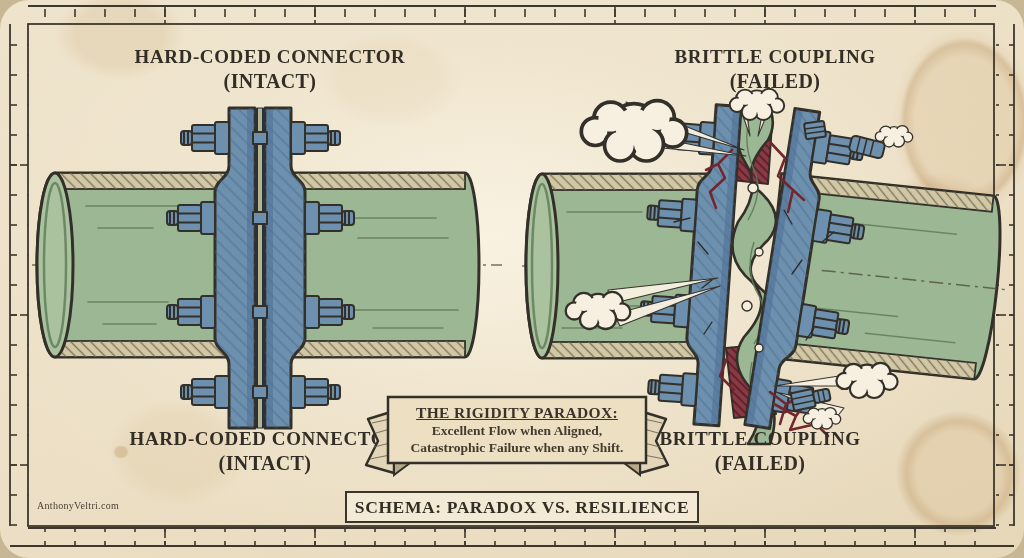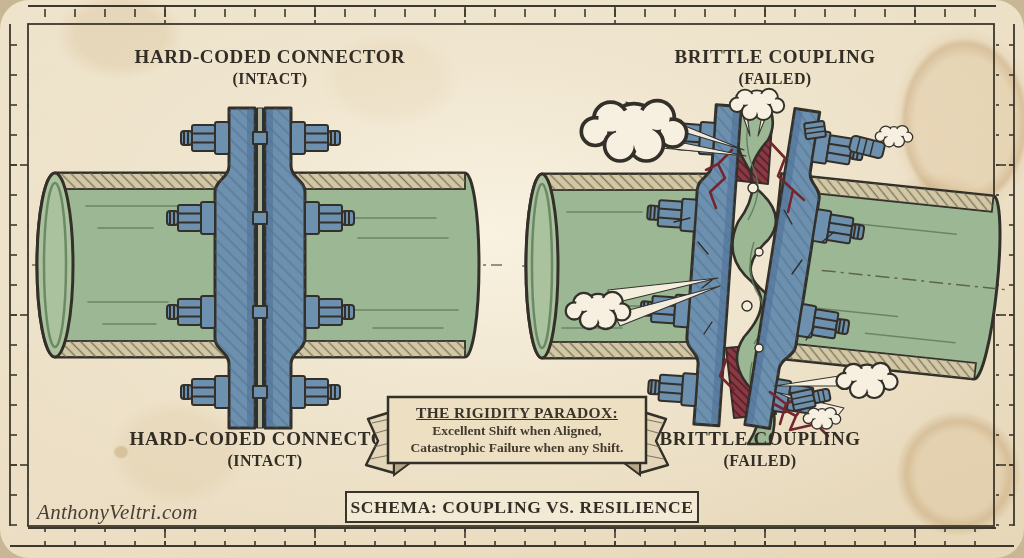--- a/index.html
+++ b/index.html
@@ -46,32 +46,32 @@
   .fluid{fill:#9cb794;stroke:#33302a;stroke-width:2.6;stroke-linejoin:round;}
   .fluid-line{stroke:#5d7a58;stroke-width:1.4;fill:none;opacity:.9;}
   .bubble{fill:#f5eedd;stroke:#33302a;stroke-width:1.4;}
   .cloud-stroke circle{fill:#f7f0e0;stroke:#33302a;stroke-width:2.4;}
   .cloud-fill circle{fill:#f7f0e0;}
   .spray{fill:#f7f0e0;stroke:#33302a;stroke-width:1.1;stroke-linejoin:round;opacity:.97;}
   .tailhatch{stroke:#6f6450;stroke-width:1.1;opacity:.85;}
 
   .diagram-title,.diagram-caption{position:absolute;width:360px;text-align:center;line-height:1.15;}
   .t-main{font-size:19px;font-weight:700;letter-spacing:.6px;}
-  .t-state{font-size:16px;font-weight:700;letter-spacing:.4px;margin-top:2px;}
+  .t-state{font-size:20px;font-weight:700;letter-spacing:.4px;margin-top:2px;}
 
   .banner-wrap{position:absolute;left:362px;top:391px;width:310px;height:88px;}
   .banner-text{position:absolute;left:26px;top:7px;width:258px;height:64px;
     display:flex;flex-direction:column;justify-content:center;align-items:center;text-align:left;}
   .banner-heading{font-size:15.5px;font-weight:700;letter-spacing:.3px;text-decoration:underline;color:#3a332a;}
   .banner-line{font-size:13.5px;font-weight:600;color:#433b30;margin-top:1px;}
 
   .schema-box{position:absolute;left:345px;top:491px;width:350px;height:28px;
     border:2px solid #3a352b;background:rgba(245,237,219,.75);
     text-align:center;line-height:28px;font-size:17.5px;font-weight:700;letter-spacing:.6px;color:#332e25;}
-  .credit{position:absolute;left:37px;top:500px;font-size:21px;color:#473f33;letter-spacing:.3px;font-style:italic;}
+  .credit{position:absolute;left:37px;top:500px;font-size:10px;color:#473f33;letter-spacing:.3px;}
 </style>
 </head>
 <body>
 
 <div class="stage">
 
   <div class="stain s1"></div>
   <div class="stain s2"></div>
   <div class="stain s3"></div>
   <div class="stain s4"></div>
@@ -453,21 +453,21 @@
         <line class="tailhatch" x1="300" y1="32" x2="282" y2="28"></line>
         <line class="tailhatch" x1="296" y1="42" x2="282" y2="38"></line>
         <line class="tailhatch" x1="298" y1="56" x2="282" y2="52"></line>
         <line class="tailhatch" x1="302" y1="68" x2="282" y2="64"></line>
         <path d="M278,70 L278,84 L262,72 Z" fill="#b9a888" stroke="#33302a" stroke-width="2"></path>
       </g>
       <rect x="26" y="6" width="258" height="66" fill="#ecdfc2" stroke="#33302a" stroke-width="2.5"></rect>
     </svg>
     <div class="banner-text">
       <div class="banner-heading">THE RIGIDITY PARADOX:</div>
-      <div class="banner-line">Excellent Shift when Aligned,</div>
+      <div class="banner-line">Excellent Flow when Aligned,</div>
       <div class="banner-line">Catastrophic Failure when any Shift.</div>
     </div>
   </div>
 
-  <div class="schema-box">SCHEMA: COUPLING VS. RESILIENCE</div>
+  <div class="schema-box">SCHEMA: PARADOX VS. RESILIENCE</div>
   <div class="credit">AnthonyVeltri.com</div>
 
 </div>
 
 </body></html>

